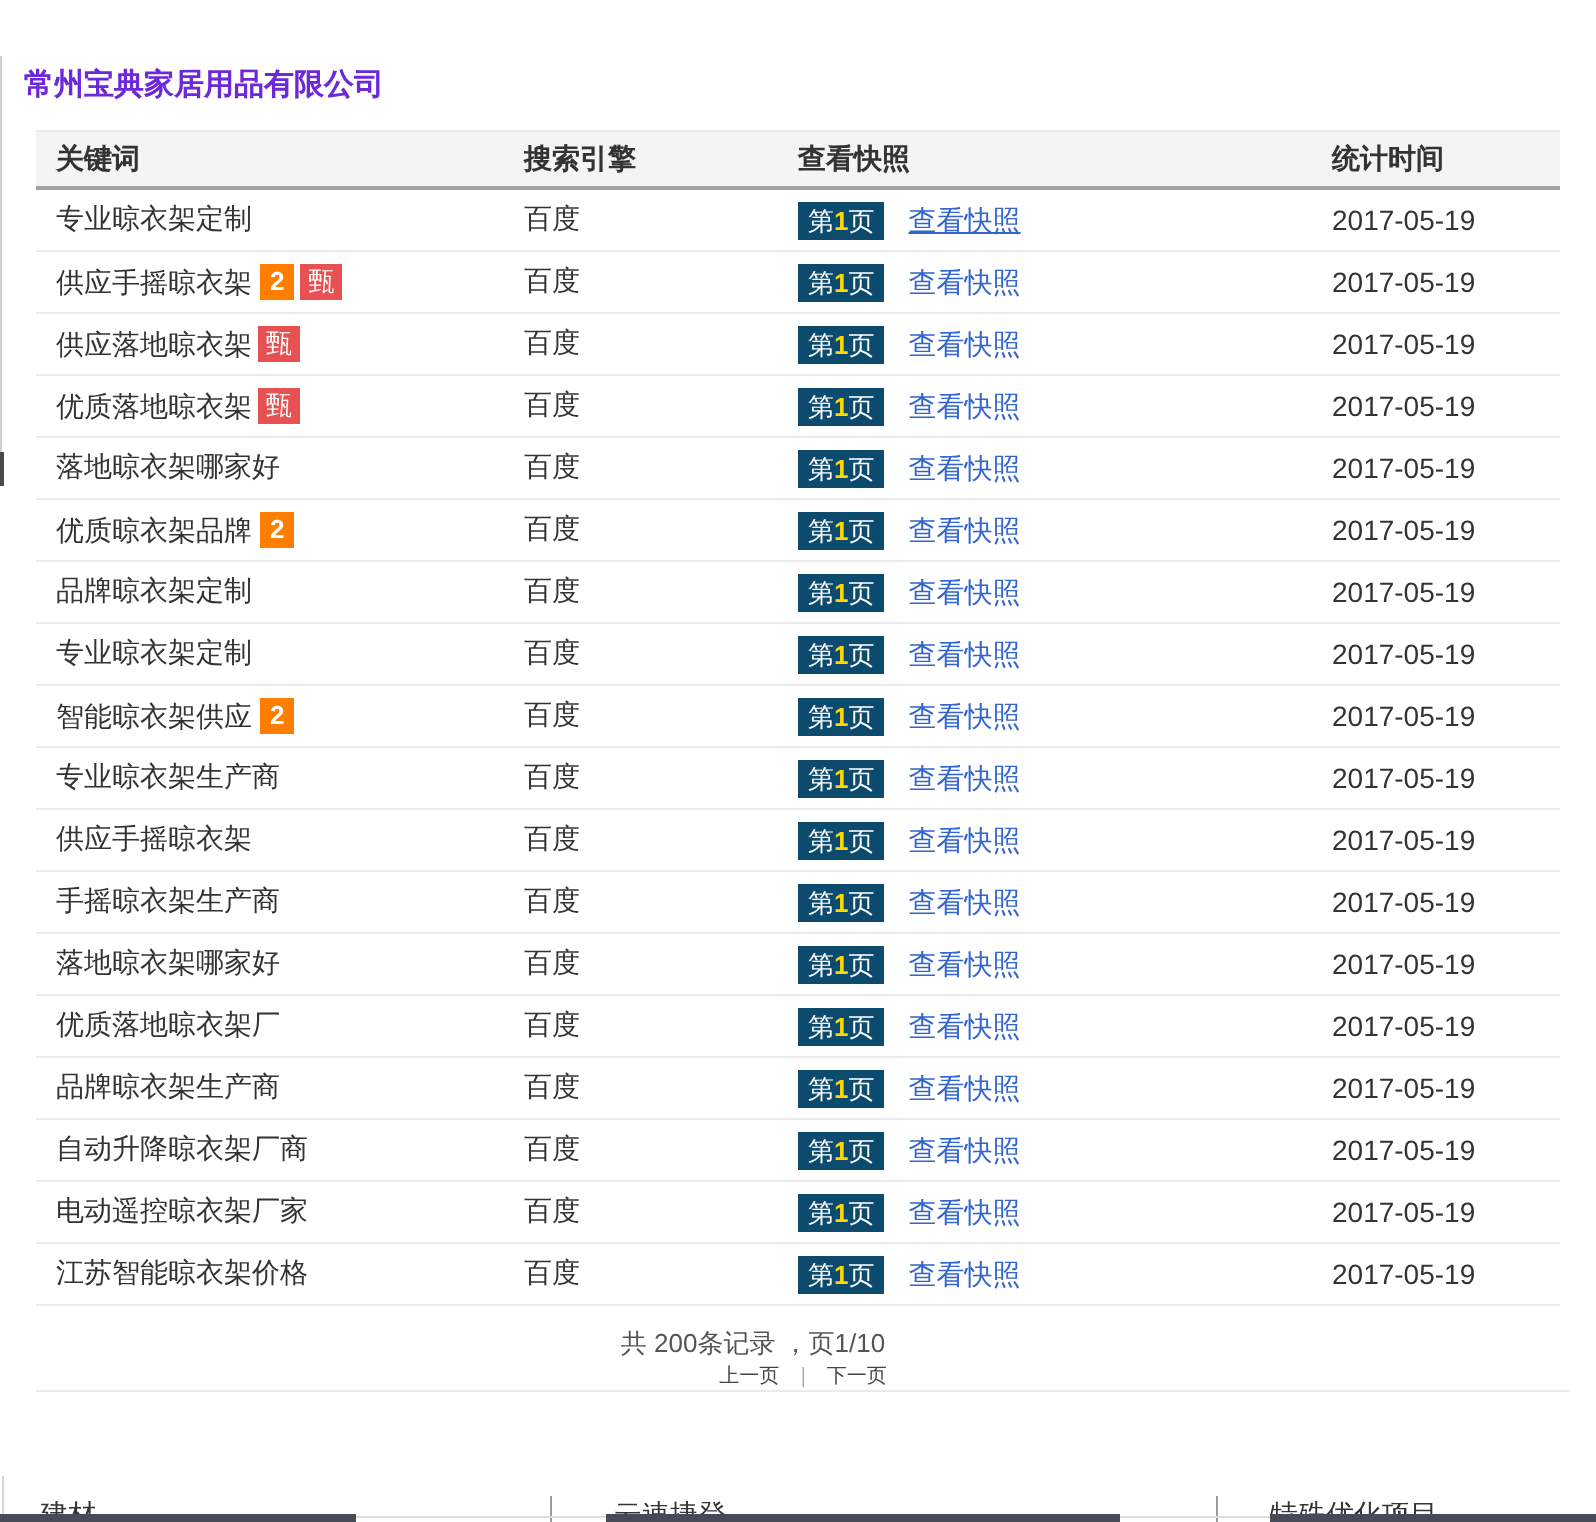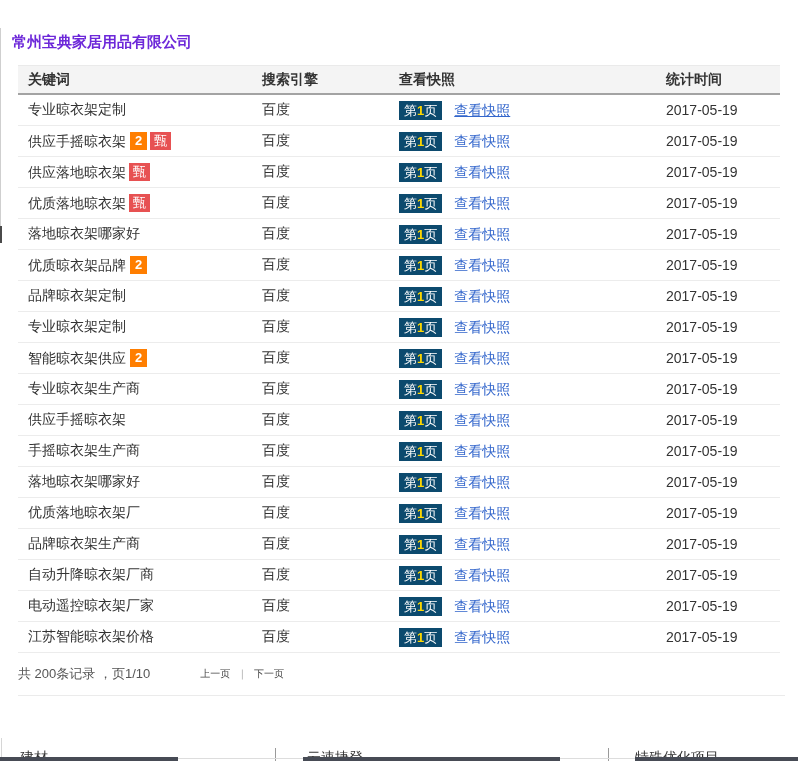--- a/index.html
+++ b/index.html
@@ -30,22 +30,22 @@
     display:inline-block;background:#ff7e00;color:#fff;font-weight:bold;
     font-size:13px;line-height:16px;padding:1px 5px;margin-left:4px;vertical-align:1px;
   }
   .badge-zhen{
     display:inline-block;background:#e75152;color:#fff;
     font-size:13px;line-height:16px;padding:1px 4px;margin-left:3px;vertical-align:1px;
   }
   .snapshot-link{color:#36c;text-decoration:none;margin-left:12px;font-size:14px;cursor:pointer;}
   tbody tr:first-child .snapshot-link{text-decoration:underline;}
   .footer{
-    margin:0 13px 0 18px;height:42px;display:flex;align-items:center;
-    border-bottom:1px solid #ebebeb;font-size:13px;color:#555;
+    margin:0 13px 0 18px;height:42px;display:flex;align-items:center;justify-content:flex-end;
+    border-bottom:1px solid #ebebeb;font-size:13px;color:#555;flex-direction:column;
   }
   .records{margin-right:50px;}
   .pager{color:#444;font-size:10px;display:flex;align-items:center;font-family:Liberation Serif, serif;}
   .pager .sep{color:#999;margin:0 7px;}
   .pager .pg{cursor:pointer;}
   
   .edge-line-top{position:absolute;left:0;top:28px;width:1px;height:202px;background:#cfcfcf;}
   .edge-tick{position:absolute;left:0;top:226px;width:2px;height:17px;background:#4a4a4a;}
   .edge-line-bottom{position:absolute;left:1px;top:738px;width:1px;height:23px;background:#d6d6d6;}
   

